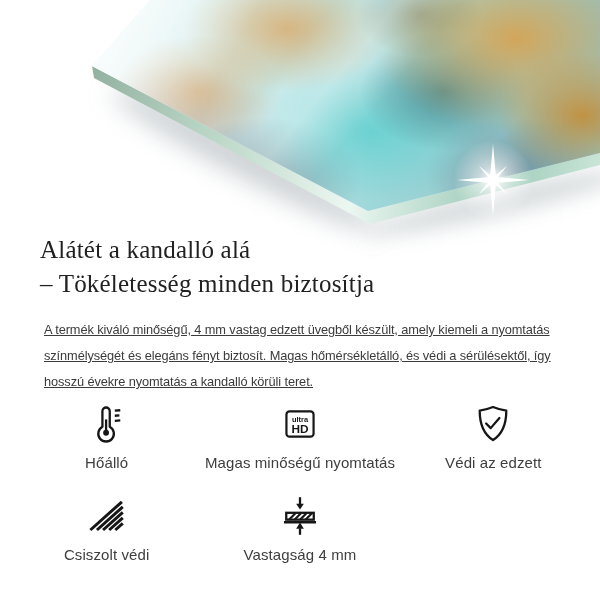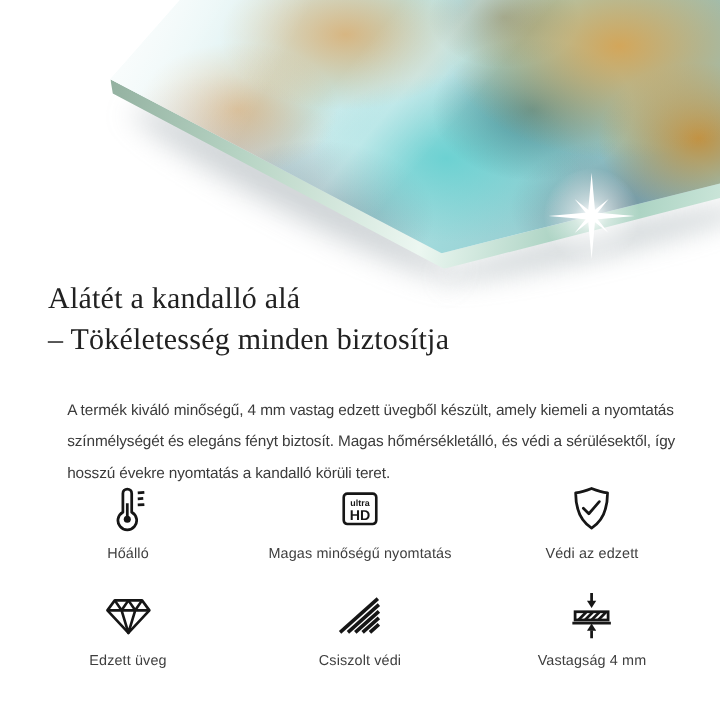--- a/index.html
+++ b/index.html
@@ -40,21 +40,21 @@
   .heading span{display:block;}
   .desc{position:absolute;left:40px;top:313px;font-size:12.8px;line-height:26px;
         color:#3b3b3b;letter-spacing:-0.1px;}
   .desc span{display:block;white-space:nowrap;}
 
   
   .features{position:absolute;left:10px;top:401px;width:580px;display:grid;
             grid-template-columns:repeat(3,1fr);row-gap:22px;justify-items:center;}
   .feature{display:flex;flex-direction:column;align-items:center;}
   .icon-box{height:46px;display:flex;align-items:center;justify-content:center;}
-  .feature-label{font-size:12px;color:#3e3e3e;margin-top:7px;text-align:center;letter-spacing:0.1px;}
+  .feature-label{font-size:15px;color:#3e3e3e;margin-top:7px;text-align:center;letter-spacing:0.1px;}
   .ic{stroke:#161616;fill:none;stroke-width:2.5;}
   svg text{fill:#161616;stroke:none;font-family:"Liberation Sans", sans-serif;font-weight:bold;}
 </style>
 </head>
 <body>
 
 <div class="page">
 
   <div class="hero">
     <div class="shadow shadow-left"></div>
@@ -73,21 +73,21 @@
       <path d="M42,6 L45,39 L78,42 L45,45 L42,78 L39,45 L6,42 L39,39 Z" fill="#ffffff"></path>
       <path d="M42,22 L44,40 L62,42 L44,44 L42,62 L40,44 L22,42 L40,40 Z" fill="#ffffff" transform="rotate(45 42 42)"></path>
     </svg>
   </div>
 
   <h1 class="heading" style="margin:0;">
     <span>Alátét a kandalló alá</span>
     <span>– Tökéletesség minden biztosítja</span>
   </h1>
 
-  <p class="desc" style="margin:16px;">
+  <p class="desc" style="margin:4px;text-decoration:underline;">
     <span>A termék kiváló minőségű, 4 mm vastag edzett üvegből készült, amely kiemeli a nyomtatás</span>
     <span>színmélységét és elegáns fényt biztosít. Magas hőmérsékletálló, és védi a sérülésektől, így</span>
     <span>hosszú évekre nyomtatás a kandalló körüli teret.</span>
   </p>
 
   <div class="features">
 
     <div class="feature">
       <div class="icon-box">
         <svg width="44" height="44" viewBox="0 0 48 48">
@@ -116,29 +116,20 @@
     <div class="feature">
       <div class="icon-box">
         <svg width="44" height="44" viewBox="0 0 48 48">
           <path class="ic" stroke-width="2.6" stroke-linejoin="round" d="M24,5.5 C29,7.5 34,9 38.5,9.5 C38.5,24.5 33.8,35.3 24,41.5 C14.2,35.3 9.5,24.5 9.5,9.5 C14,9 19,7.5 24,5.5 Z"></path>
           <path class="ic" stroke-width="2.8" stroke-linecap="round" stroke-linejoin="round" d="M16.5,23.5 L21.5,28.5 L31,17.5"></path>
         </svg>
       </div>
       <div class="feature-label">Védi az edzett</div>
     </div>
 
-    <div class="feature">
-      <div class="icon-box">
-        <svg width="42" height="42" viewBox="0 0 48 48">
-          <path class="ic" stroke-width="2.4" stroke-linejoin="round" d="M11,9.5 L37,9.5 L44,19 L24,40.5 L4,19 Z"></path>
-          <path class="ic" stroke-width="2" stroke-linejoin="round" d="M4,19 L44,19 M11,9.5 L17.5,19 L24,9.5 L30.5,19 L37,9.5 M17.5,19 L24,40.5 L30.5,19"></path>
-        </svg>
-      </div>
-      <div class="feature-label">Edzett üveg</div>
-    </div>
 
     <div class="feature">
       <div class="icon-box">
         <svg width="42" height="42" viewBox="0 0 48 48">
           <g stroke="#161616" stroke-width="3.4">
             <line x1="5" y1="40" x2="41" y2="7.8"></line>
             <line x1="12.5" y1="40" x2="42" y2="13.6"></line>
             <line x1="19.5" y1="40" x2="42" y2="19.9"></line>
             <line x1="26.5" y1="40" x2="42" y2="26.1"></line>
             <line x1="33.5" y1="40" x2="42" y2="32.4"></line>

